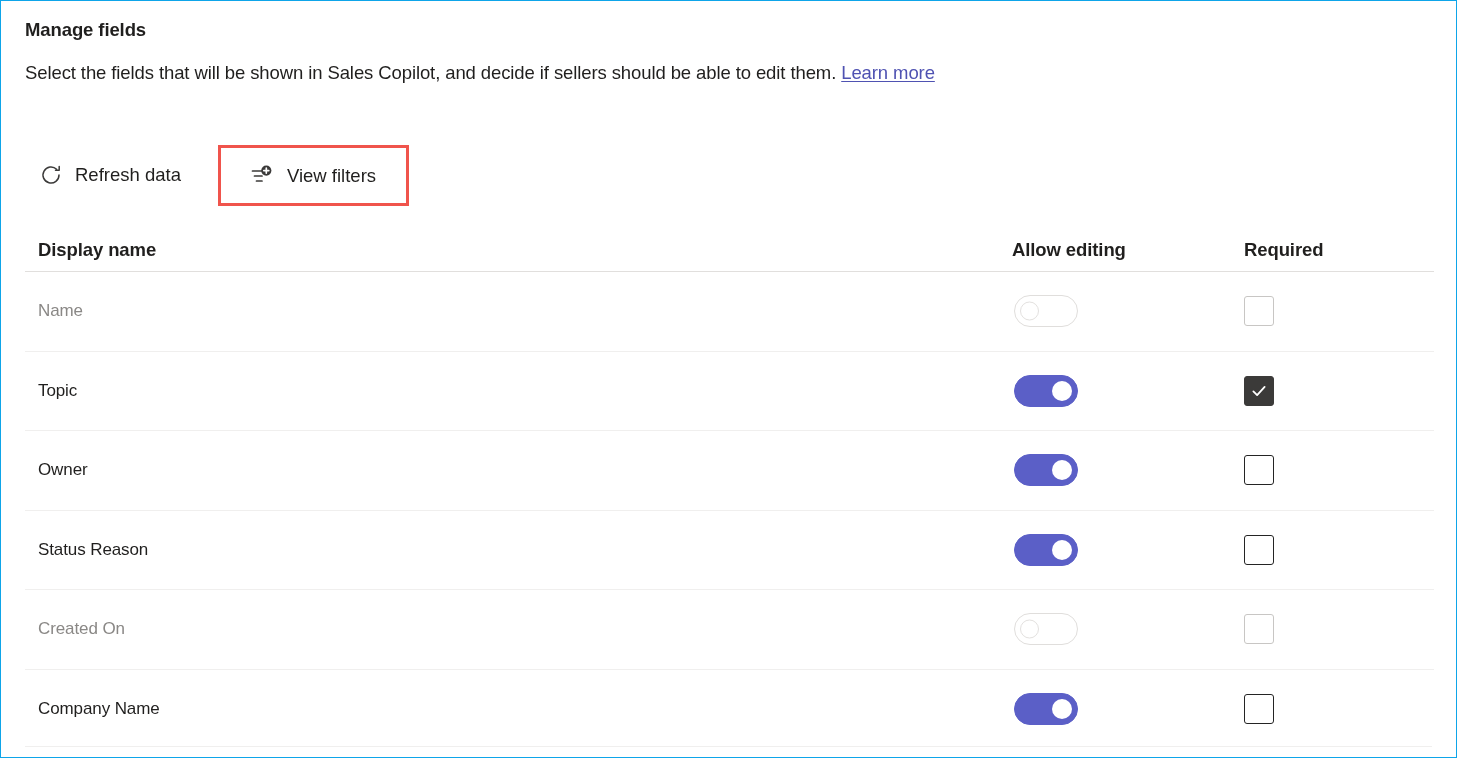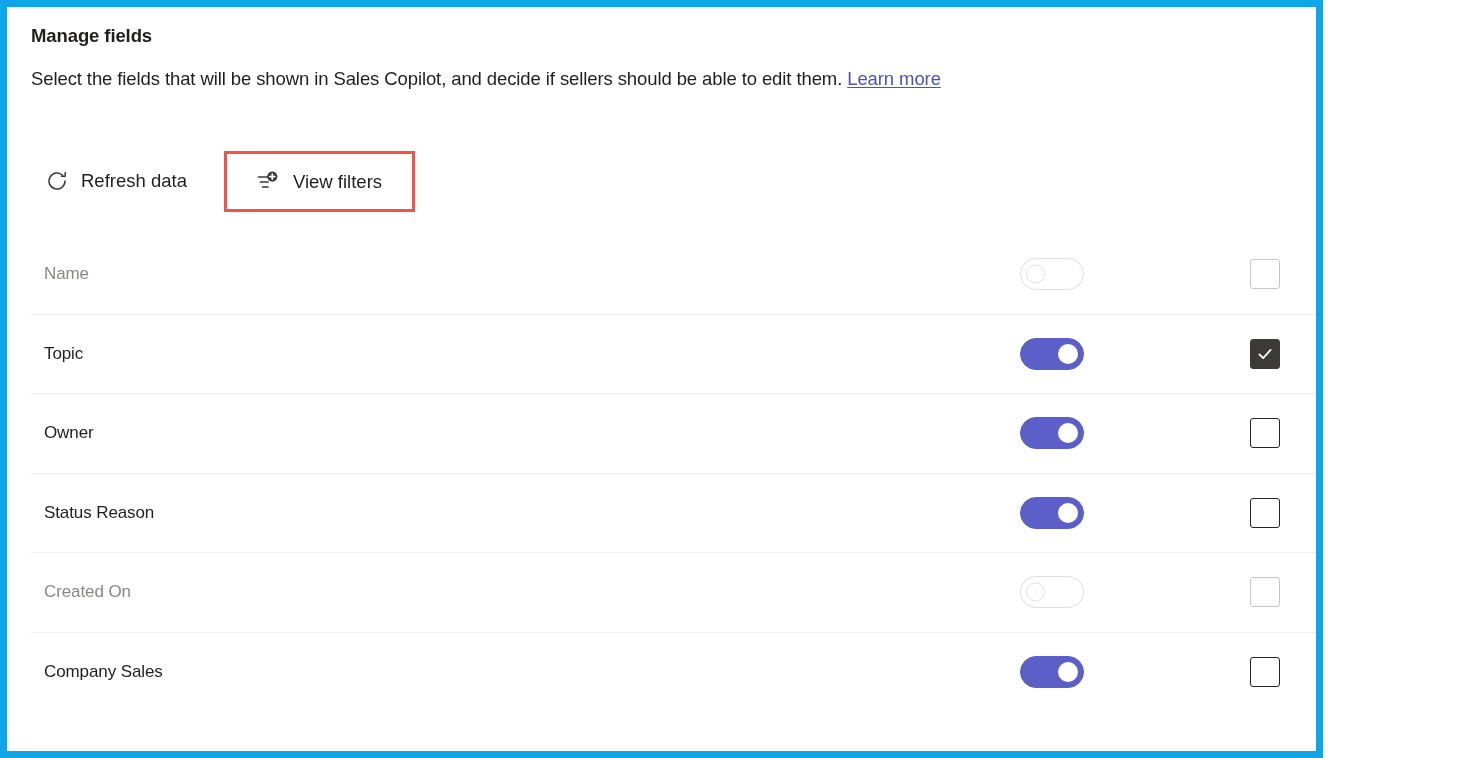--- a/index.html
+++ b/index.html
@@ -8,24 +8,24 @@
     width: 1457px;
     height: 758px;
     background: #ffffff;
     font-family: "Liberation Sans", "DejaVu Sans", sans-serif;
     color: #201f1e;
     overflow: hidden;
   }
 
   .page {
     position: relative;
-    width: 1323px;
+    width: 1457px;
     height: 758px;
     background: #ffffff;
-    border: 7px solid #0ea5e9;
+    border: 1px solid #0ea5e9;
     overflow: hidden;
   }
 
   
   .header-block {
     position: absolute;
     left: 24px;
     top: 16px;
     right: 24px;
   }
@@ -293,20 +293,25 @@
           </svg>
         </span>
         <span class="cmd-label">View filters</span>
       </button>
     </div>
 
   </div>
 
   <div class="table">
 
+    <div class="table-head">
+      <div class="th col-name">Display name</div>
+      <div class="th col-edit">Allow editing</div>
+      <div class="th col-req">Required</div>
+    </div>
 
     <div id="table-body">
         <div class="row">
           <div class="cell-name disabled">Name</div>
           <div class="cell-edit">
             <div class="toggle off disabled" role="switch" aria-checked="false">
               <span class="thumb"></span>
             </div>
           </div>
           <div class="cell-req">
@@ -355,21 +360,21 @@
           <div class="cell-edit">
             <div class="toggle off disabled" role="switch" aria-checked="false">
               <span class="thumb"></span>
             </div>
           </div>
           <div class="cell-req">
             <div class="checkbox unchecked disabled" role="checkbox" aria-checked="false"></div>
           </div>
         </div>
         <div class="row">
-          <div class="cell-name">Company Sales</div>
+          <div class="cell-name">Company Name</div>
           <div class="cell-edit">
             <div class="toggle on" role="switch" aria-checked="true">
               <span class="thumb"></span>
             </div>
           </div>
           <div class="cell-req">
             <div class="checkbox unchecked" role="checkbox" aria-checked="false"></div>
           </div>
         </div>
       </div>

